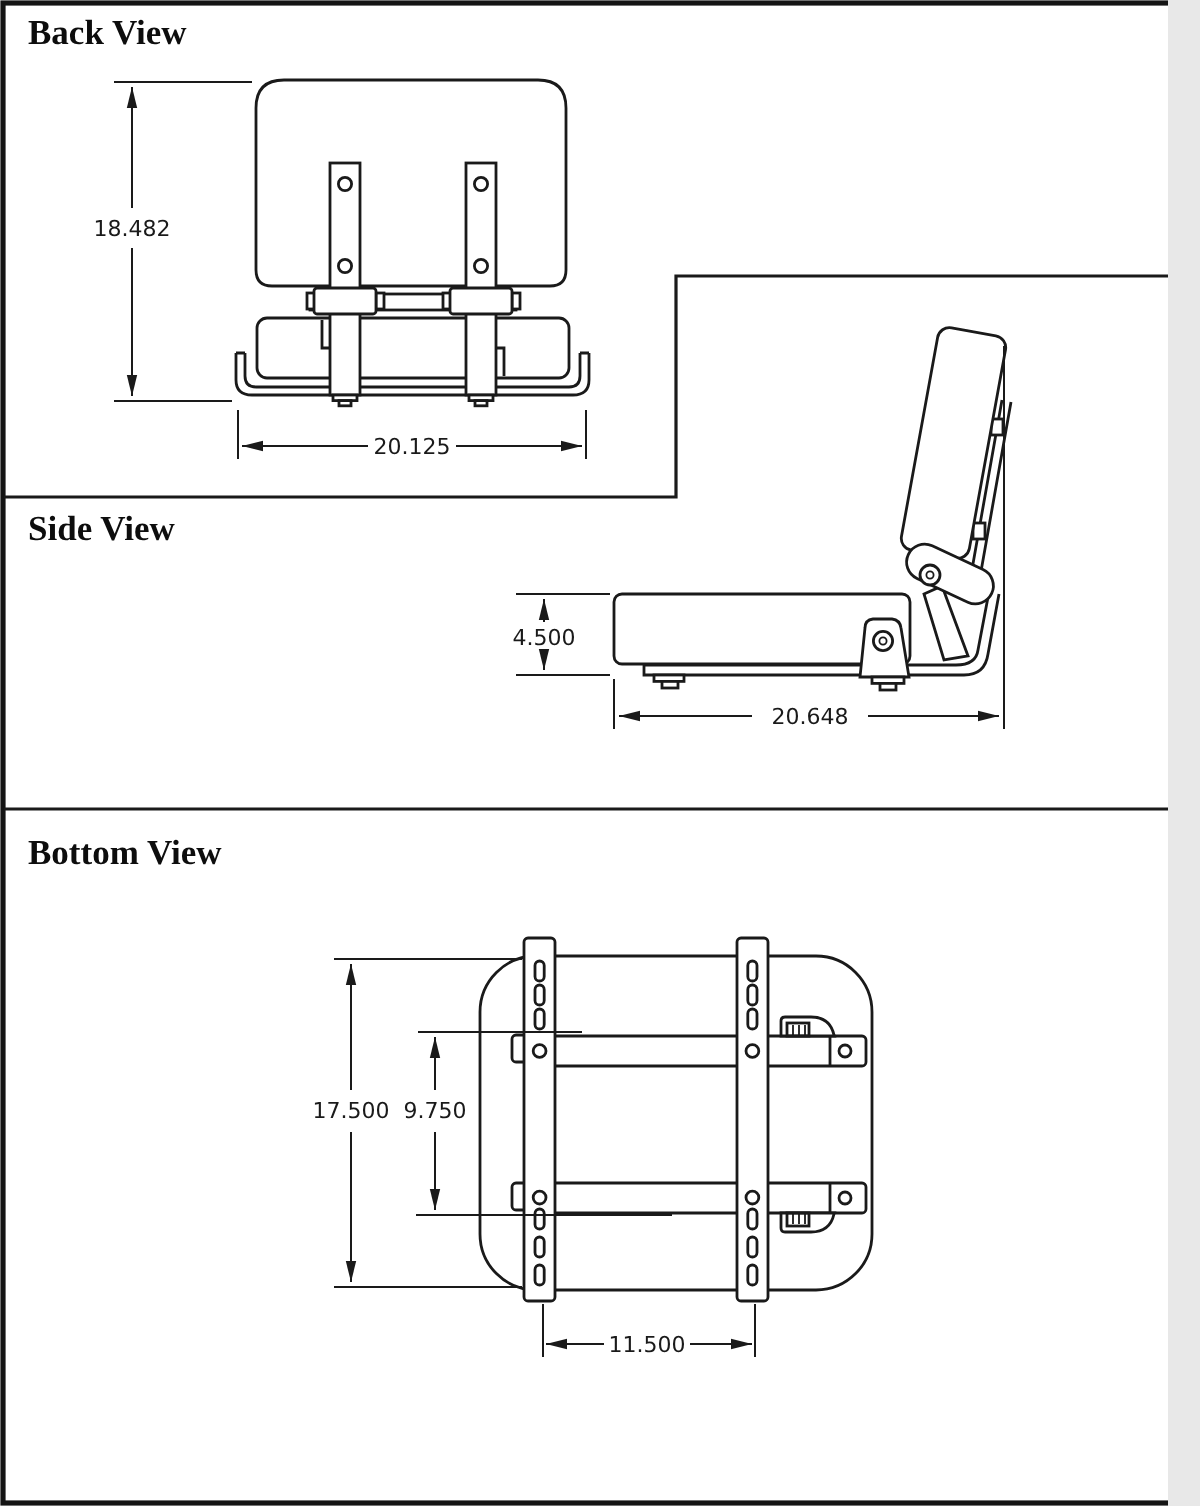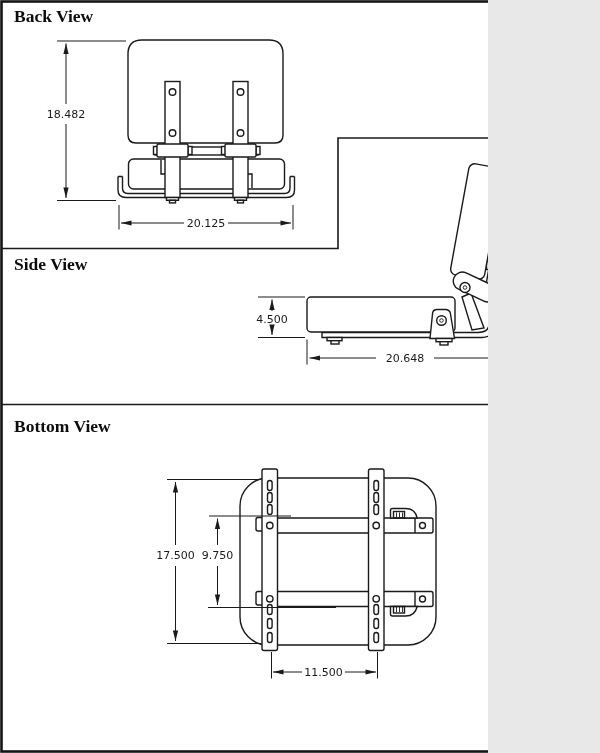--- a/index.html
+++ b/index.html
@@ -1,18 +1,18 @@
 <!DOCTYPE html>
 <html><head>
 <meta charset="utf-8">
 <style>
   html,body{margin:0;padding:0;background:#e8e8e8;}
   .sheet{
     position:relative;
-    width:488px;height:753px;
+    width:584px;height:753px;
     background:#ffffff;
     font-family:"Liberation Sans",sans-serif;
     overflow:hidden;
   }
   svg{display:block;}
   .ln{stroke:#1a1a1a;stroke-width:1.4;fill:none;}
   .fw{fill:#ffffff;stroke:#1a1a1a;stroke-width:1.4;}
   .thin{stroke:#1a1a1a;stroke-width:1;fill:none;}
   .hair{stroke:#1a1a1a;stroke-width:0.9;fill:none;}
   .dim{font:11px "DejaVu Sans",sans-serif;fill:#1a1a1a;text-anchor:middle;}

